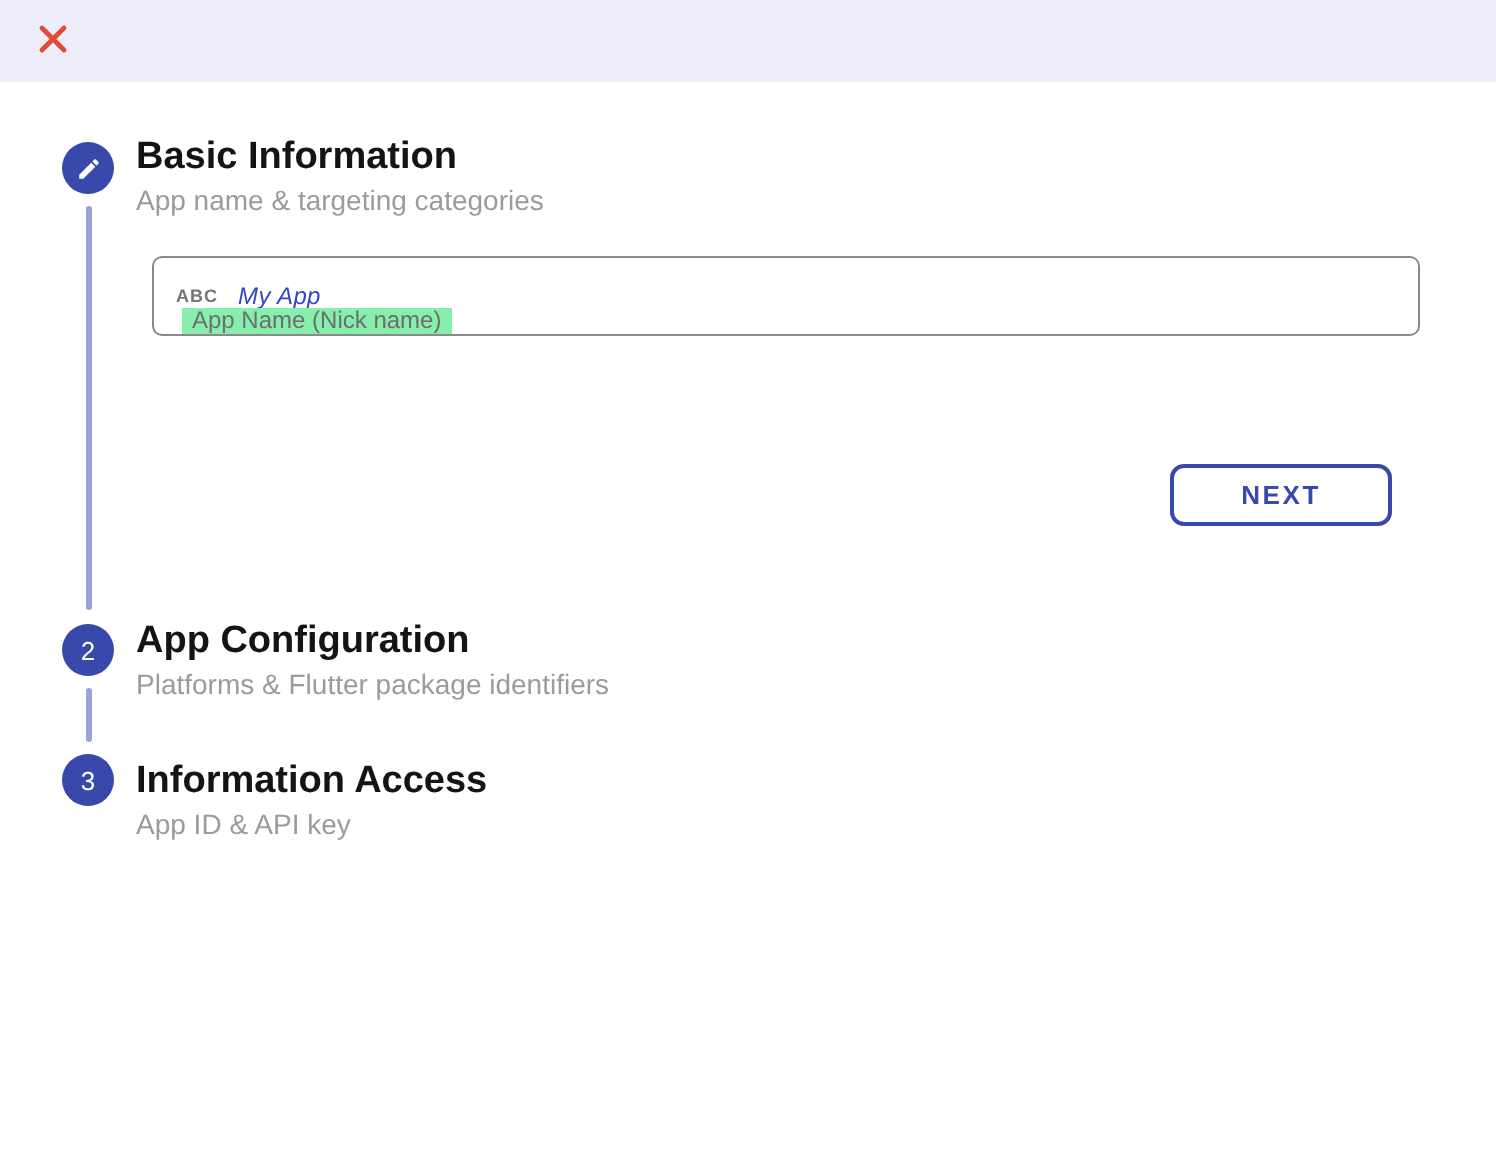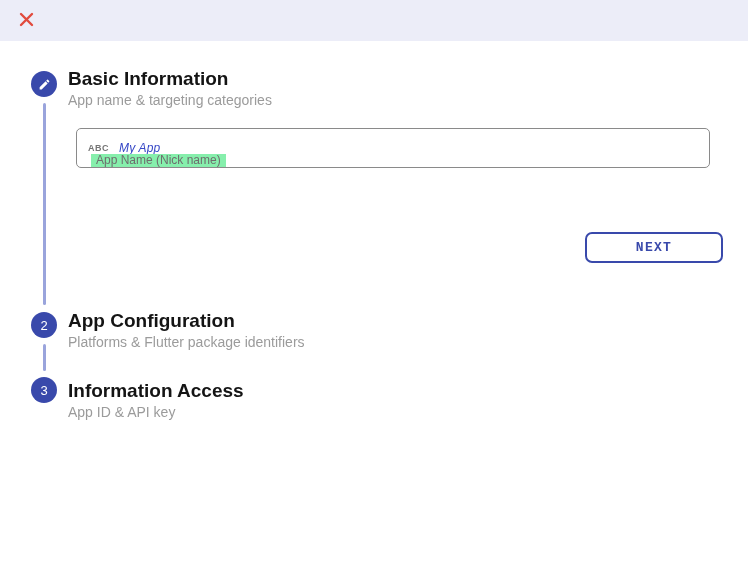--- a/index.html
+++ b/index.html
@@ -75,24 +75,24 @@
   .abc-glyph {
     font-size: 9px; font-weight: 700; letter-spacing: 0.5px; color: #757575;
     font-family: "Liberation Sans", sans-serif;
   }
   .field-value {
     margin-left: 10px; font-size: 12px; color: #3547c6; letter-spacing: .2px; font-style: italic;
   }
 
   
   .next-btn {
-    position: absolute; left: 585px; top: 232px; width: 138px; height: 31px;
+    position: absolute; left: 585px; top: 232px; width: 111px; height: 31px;
     background: #ffffff; border: 2px solid #3949ab; border-radius: 7px;
     color: #3949ab; font-size: 13px; font-weight: 700; letter-spacing: 1.3px;
-    font-family: Liberation Mono, monospace;
+    font-family: Liberation Sans, sans-serif;
     display: flex; align-items: center; justify-content: center; cursor: pointer;
   }
 </style>
 </head>
 <body>
 
 <div class="dialog">
 
   <div class="header">
     <button class="close-btn">

